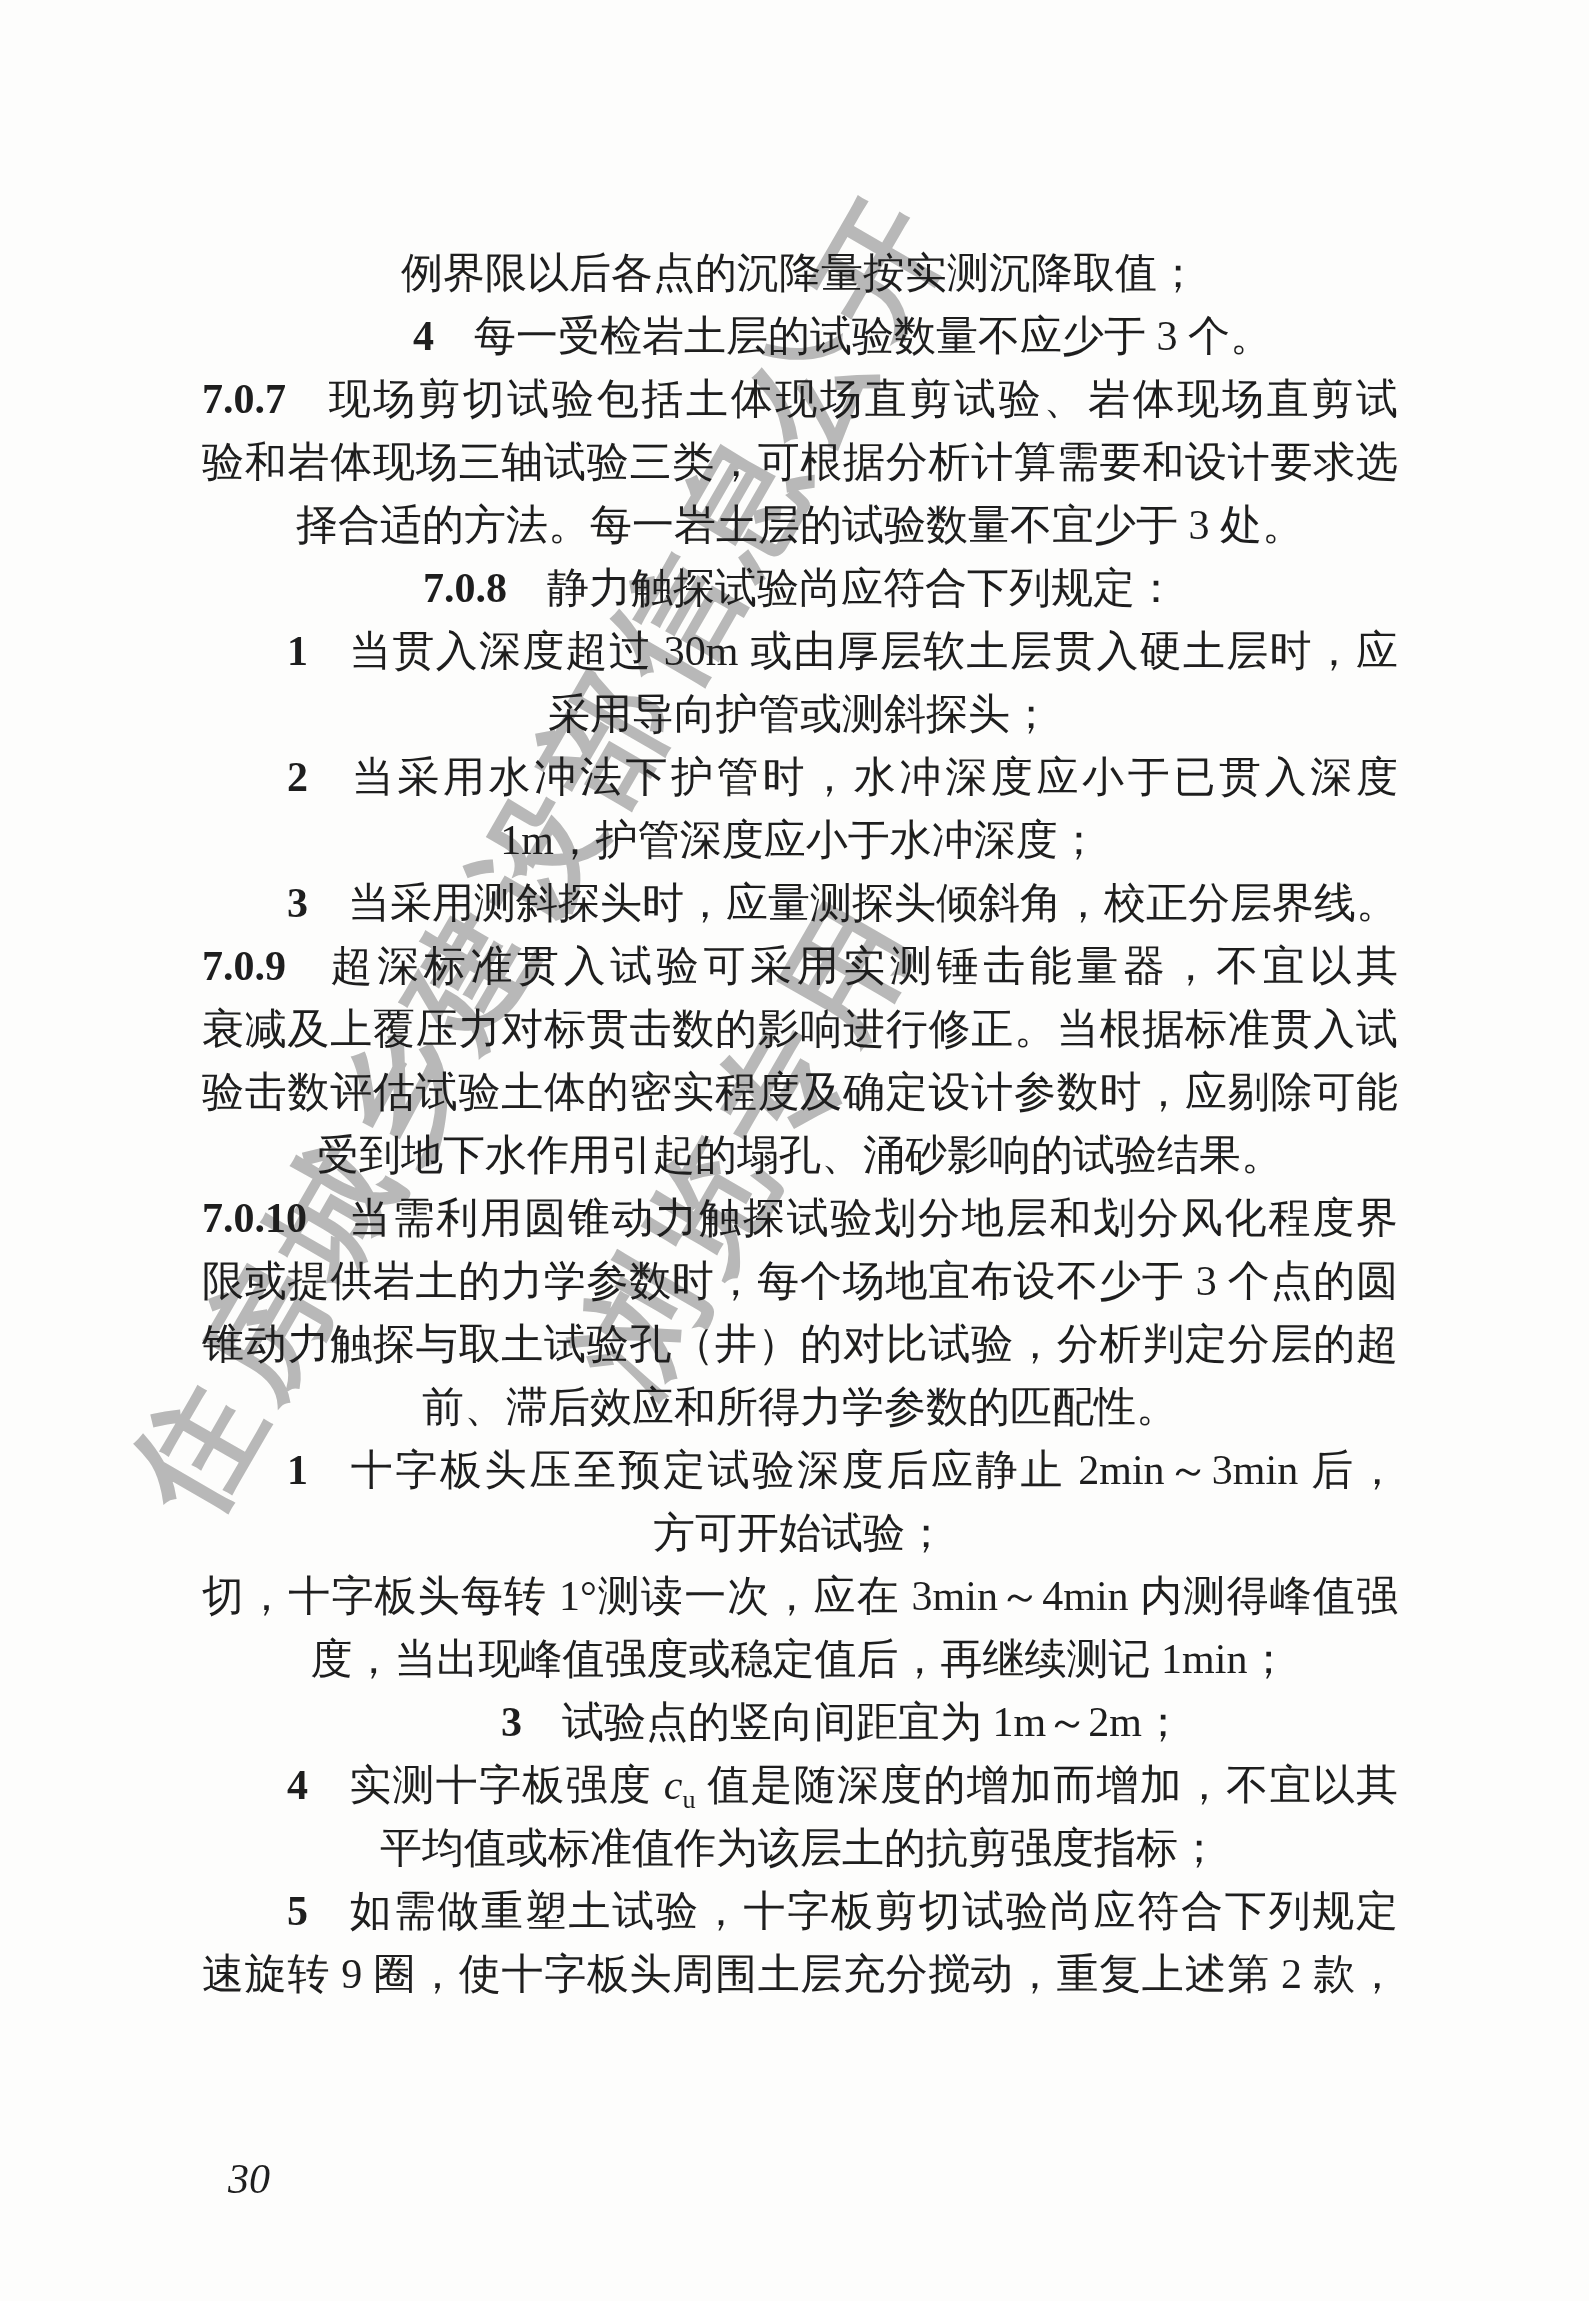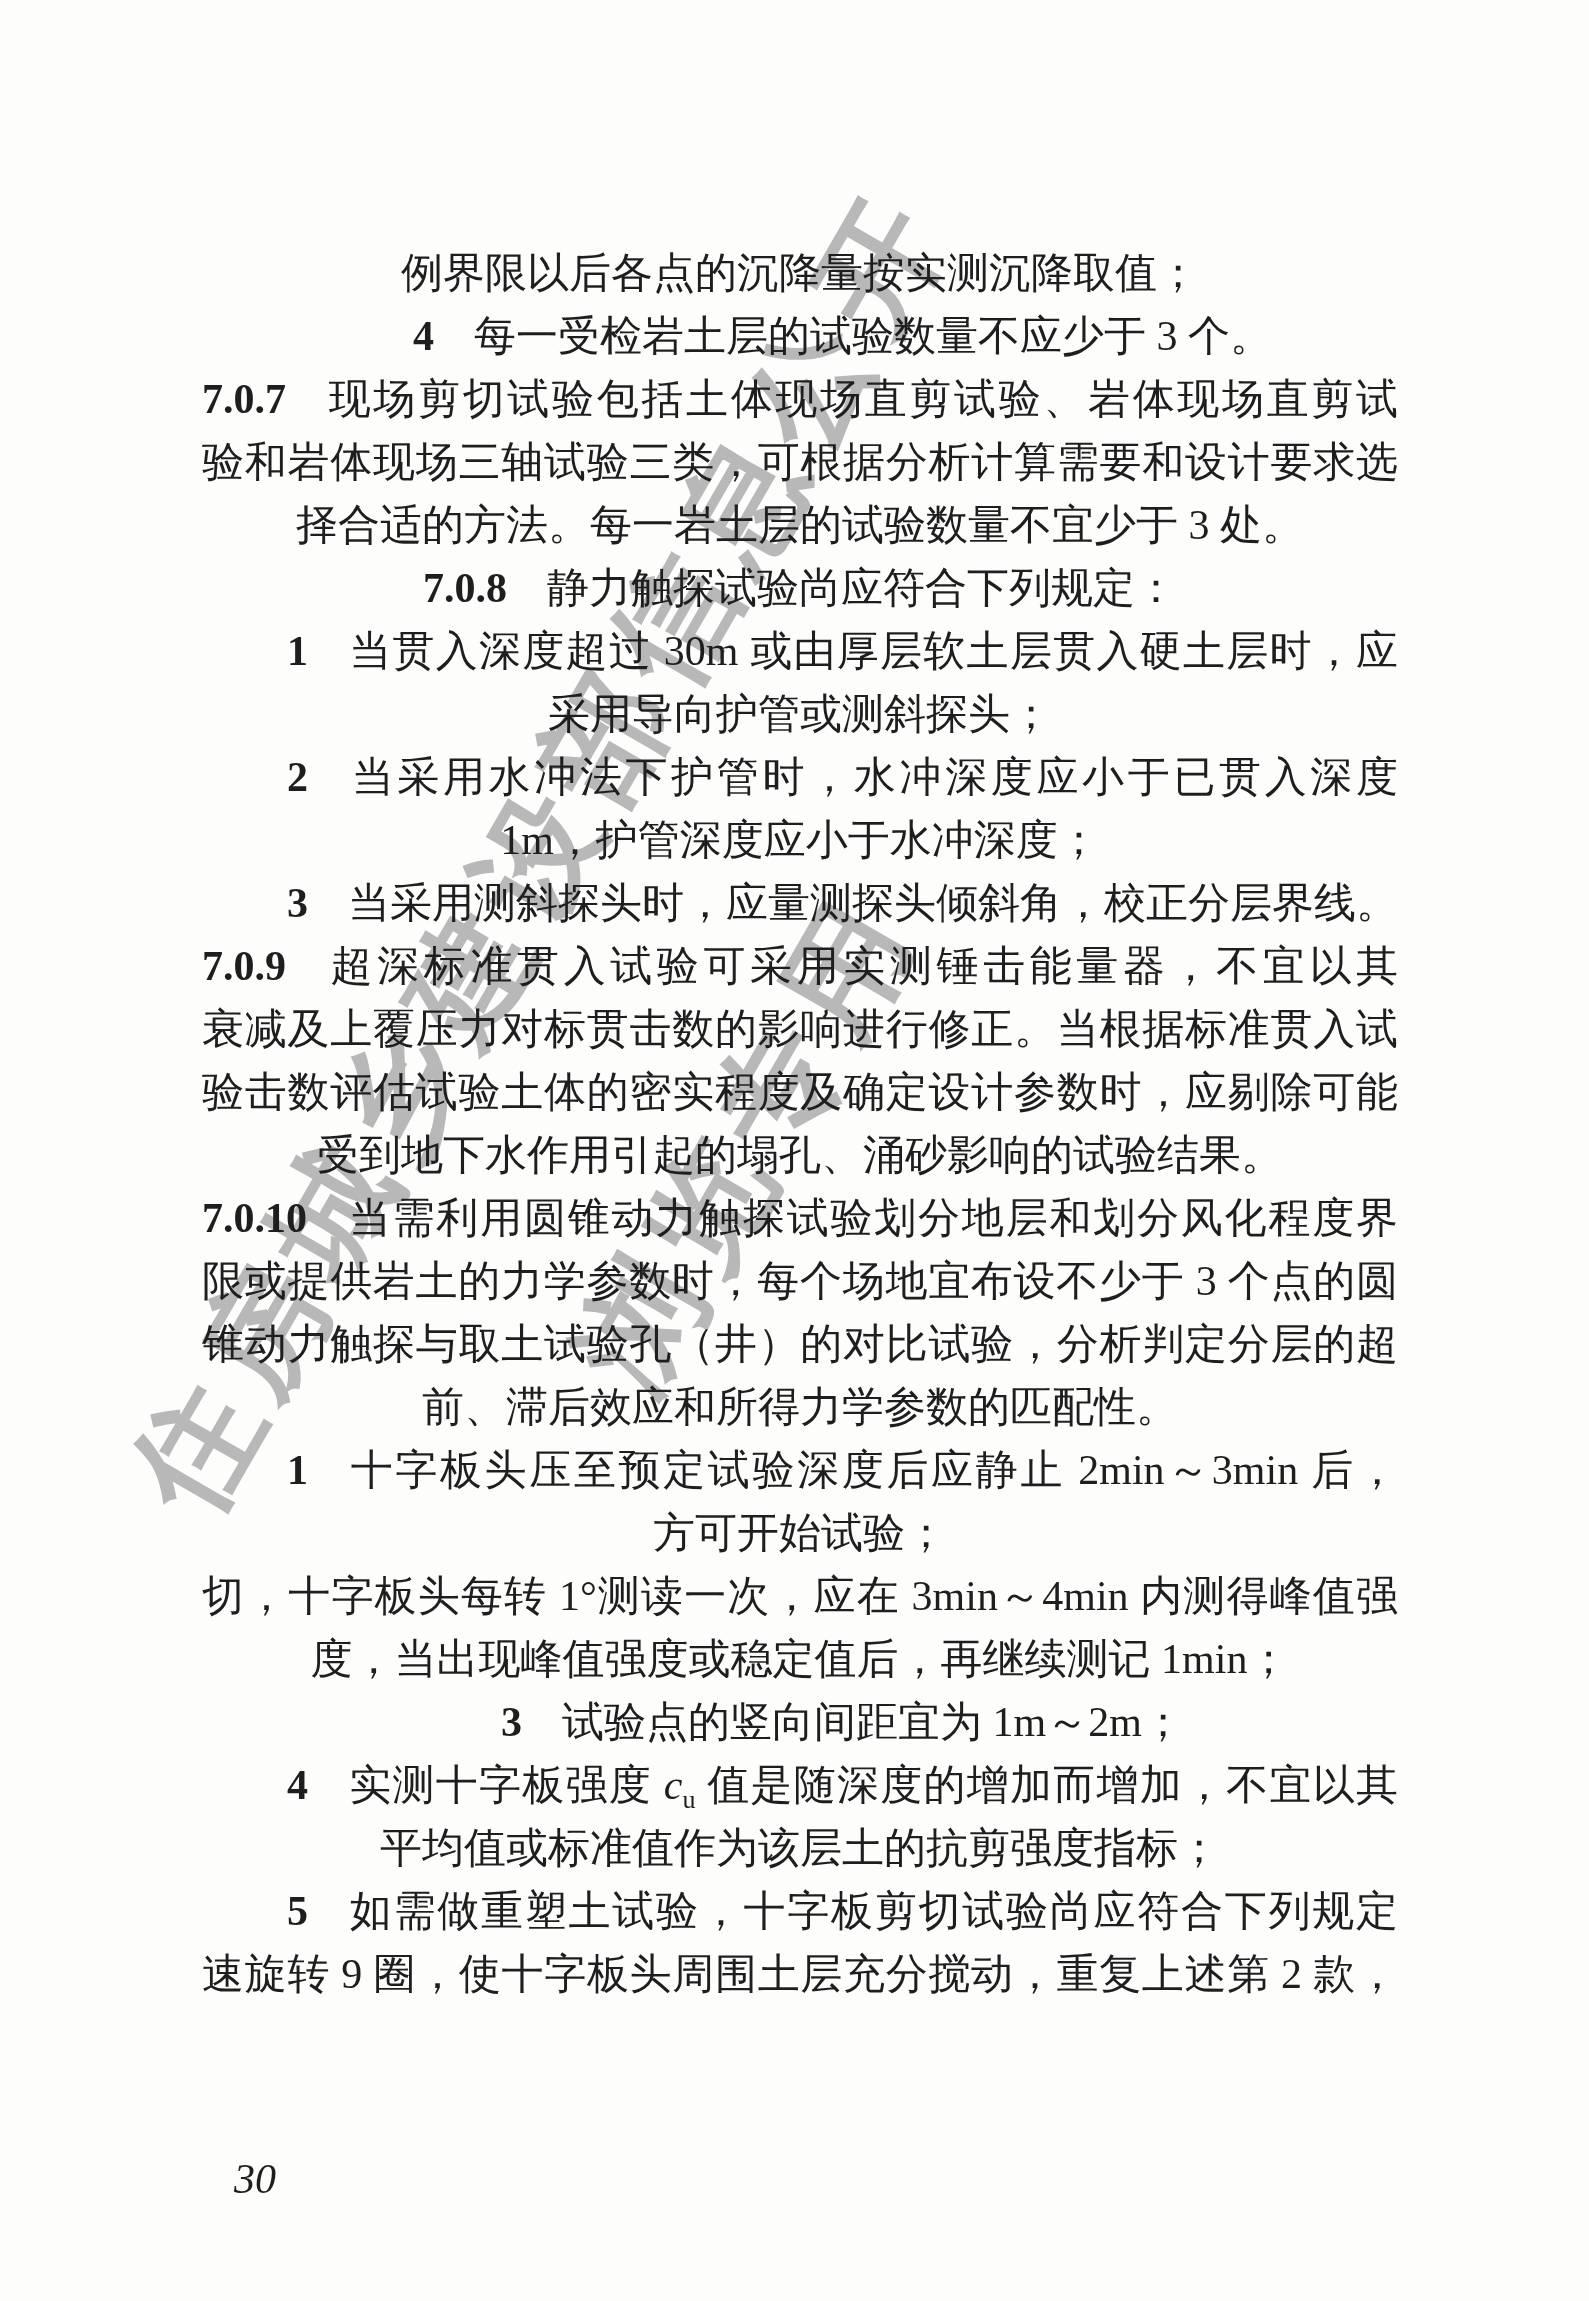--- a/index.html
+++ b/index.html
@@ -57,21 +57,20 @@
     vertical-align: sub;
     font-size: 0.62em;
   }
   .page-number {
     position: absolute;
     left: 228px;
     top: 2154px;
     font-size: 42px;
     font-style: italic;
     line-height: 50px;
-    margin-left: 6px;
   }
 </style>
 </head>
 <body>
 
 <div class="page">
   <div class="watermark wm-1">住房城乡建设部信息公开</div>
   <div class="watermark wm-2">浏览专用</div>
 
   <div class="text-block">

